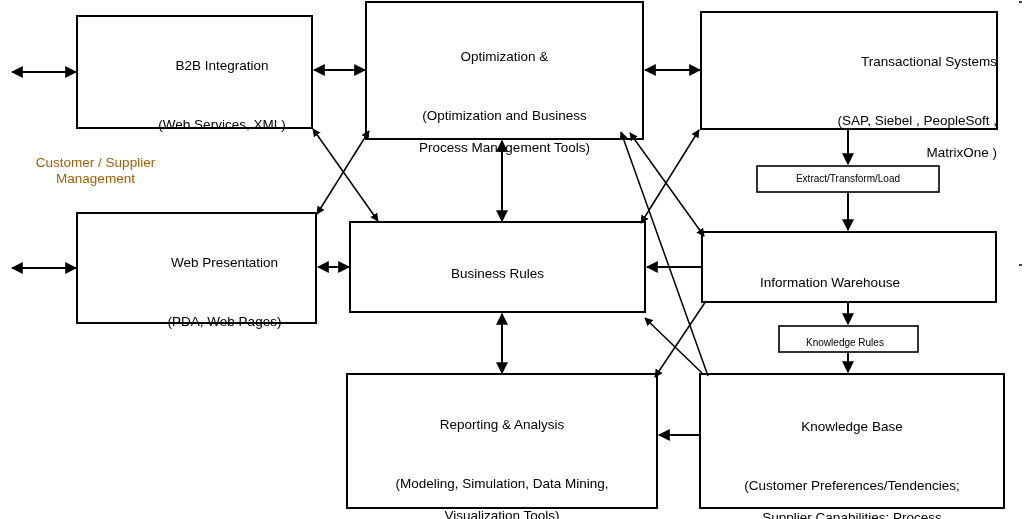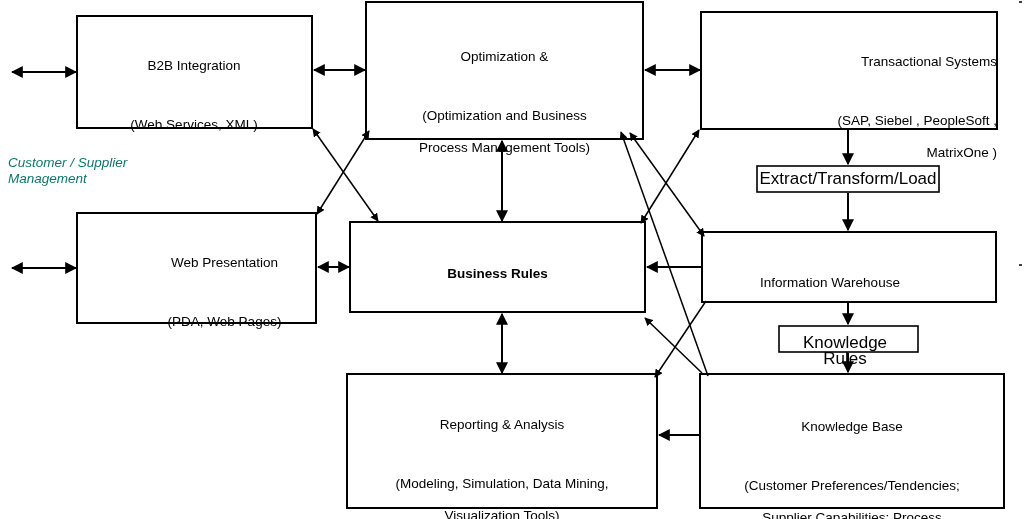--- a/index.html
+++ b/index.html
@@ -59,30 +59,29 @@
     display: block;
   }
   .gap {
     display: block;
     height: 11px;
   }
   .small-label {
     position: absolute;
     text-align: center;
     color: #000000;
-    font-size: 17px;
+    font-size: 10px;
     line-height: 16px;
   }
   .side-note {
     position: absolute;
-    font-style: italic;
     font-size: 13.5px;
     line-height: 16px;
-    color: #0f766e;
-    text-align: left;
+    color: #a16207;
+    text-align: center;
   }
 </style>
 </head>
 <body>
 
 <div id="canvas">
 
   <svg id="diagram-svg" viewBox="0 0 1024 519" xmlns="http://www.w3.org/2000/svg">
     <defs>
       <marker id="ah" viewBox="0 0 10 10" refX="9" refY="5" markerWidth="6" markerHeight="6" orient="auto-start-reverse">
@@ -150,21 +149,21 @@
     <line class="edge-thin" x1="621" y1="132" x2="708" y2="376" marker-start="url(#ah2)"></line>
 
     <line class="edge-thin" x1="702" y1="373" x2="645" y2="318" marker-end="url(#ah2)"></line>
 
     <line class="edge-thin" x1="706" y1="301" x2="655" y2="377" marker-end="url(#ah2)"></line>
 
     <line class="edge-thin" x1="1019" y1="2" x2="1022" y2="2"></line>
     <line class="edge-thin" x1="1019" y1="265" x2="1022" y2="265"></line>
   </svg>
 
-  <div class="node-label" style="left:77px; top:42px; width:234px;">
+  <div class="node-label" style="left:77px; top:42px; width:234px;padding-left:28px;">
     <span class="node-title">B2B Integration</span>
     <span class="gap"></span>
     <span class="node-sub">(Web Services, XML)</span>
   </div>
 
   <div class="node-label" style="left:366px; top:33px; width:277px;">
     <span class="node-title">Optimization &amp;</span>
     <span class="gap"></span>
     <span class="node-sub">(Optimization and Business</span>
     <span class="node-sub">Process Management Tools)</span>
@@ -176,21 +175,21 @@
     <span class="node-sub">(SAP,   Siebel ,  PeopleSoft   ,</span>
     <span class="node-sub">MatrixOne   )</span>
   </div>
 
   <div class="node-label" style="left:77px; top:239px; width:235px;padding-left:30px;">
     <span class="node-title">Web Presentation</span>
     <span class="gap"></span>
     <span class="node-sub">(PDA, Web Pages)</span>
   </div>
 
-  <div class="node-label" style="left:350px; top:250px; width:295px;font-weight:bold;">
+  <div class="node-label" style="left:350px; top:250px; width:295px;">
     <span class="node-title">Business Rules</span>
   </div>
 
   <div class="node-label" style="left:702px; top:259px; width:256px;">
     <span class="node-title">Information Warehouse</span>
   </div>
 
   <div class="small-label" style="left:757px; top:171px; width:182px;">
     <span>Extract/Transform/Load</span>
   </div>

